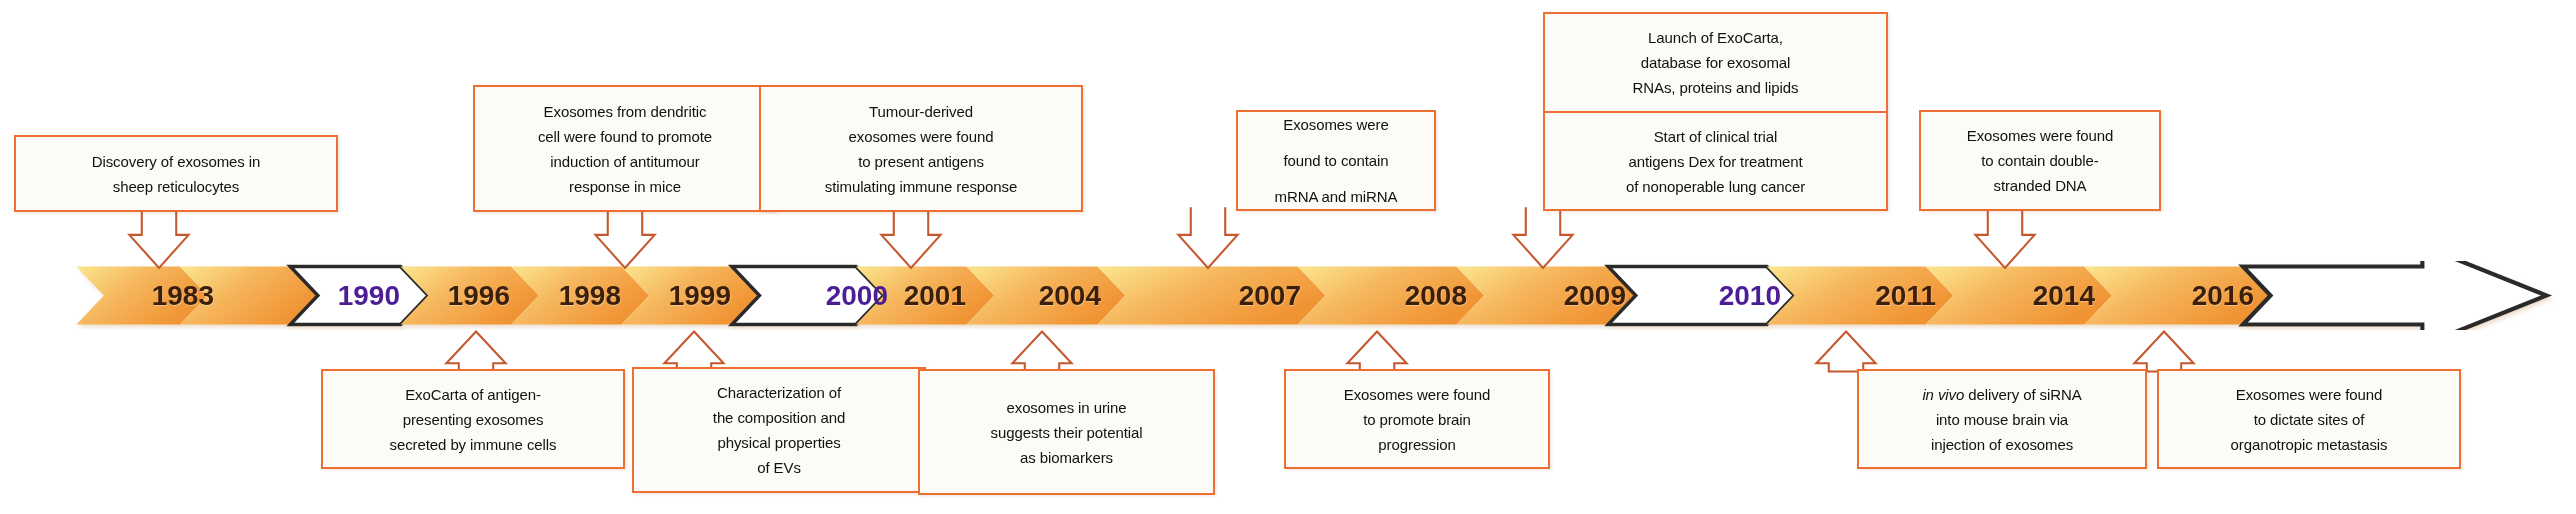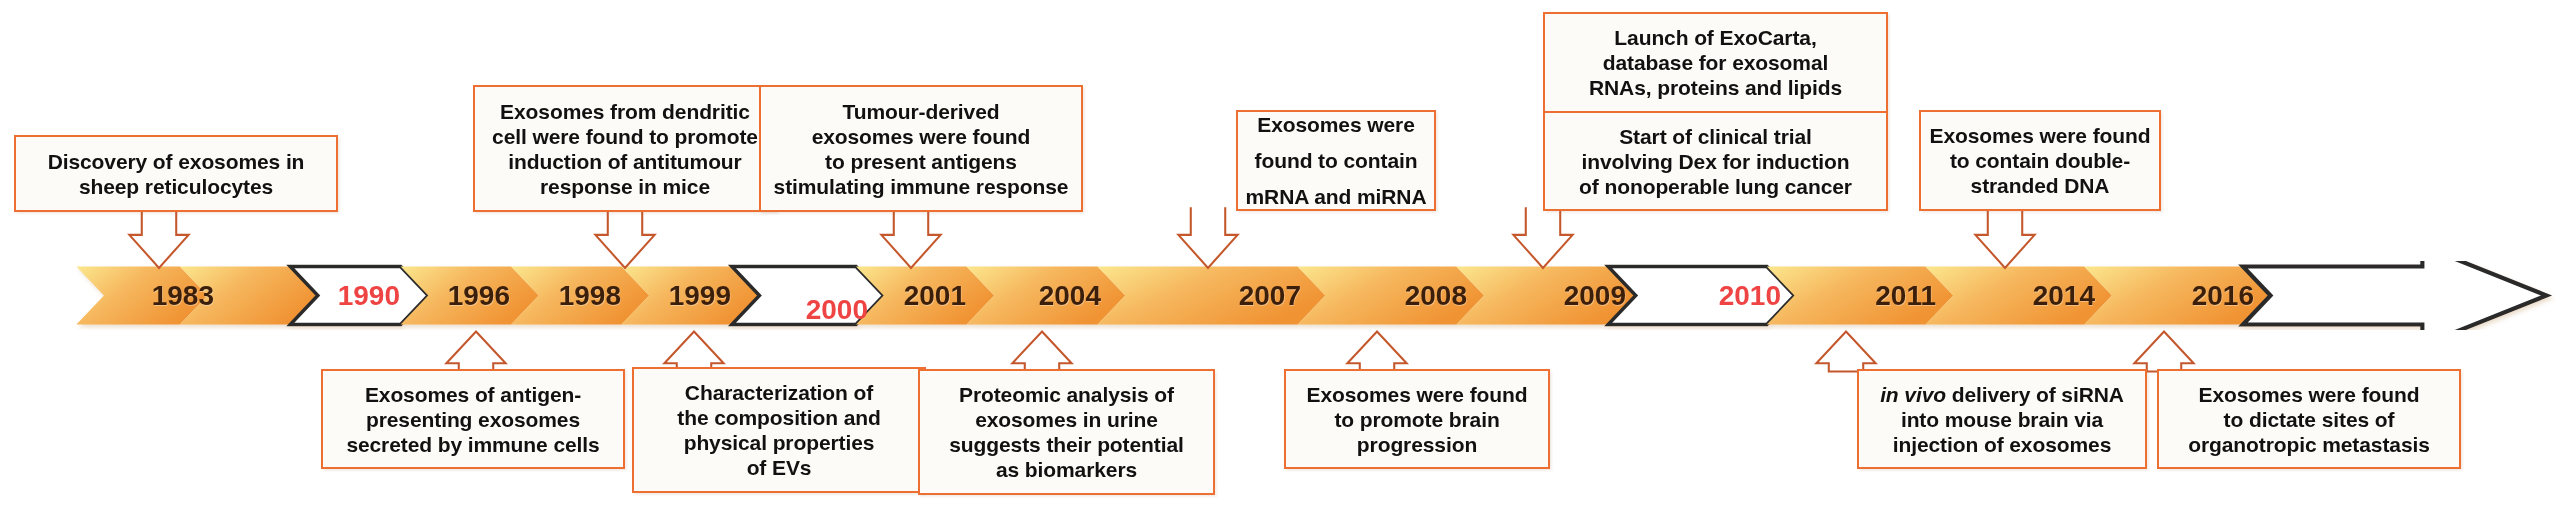--- a/index.html
+++ b/index.html
@@ -17,22 +17,22 @@
     box-sizing:border-box;
     border:2.1px solid #ED6F32;
     background:#FDFBF7;
     box-shadow:2.1px 2.1px 2.8px rgba(160,120,90,.20);
     display:flex;flex-direction:column;justify-content:center;
     z-index:6;
   }
   .box .line{
     text-align:center;
     color:#111111;
-    font-weight:bold;
-    font-size:21px;
+    font-weight:normal;
+    font-size:15px;
     line-height:25px;
     letter-spacing:-0.1px;
     white-space:nowrap;
   }
   .box.stacked{padding:0;}
   .seg{
     display:flex;flex-direction:column;justify-content:center;
     flex:1 1 auto;
   }
   .seg.top{border-bottom:2.1px solid #ED6F32;}
@@ -50,21 +50,21 @@
     position:absolute;
     z-index:4;
     font-weight:bold;
     font-size:28px;
     line-height:28px;
     color:#3B1F0B;
     text-shadow:0.7px 0.7px 0 rgba(255,255,255,.35);
     text-align:right;
     white-space:nowrap;
   }
-  .yr.gap{color:#ef4444;text-shadow:none;}
+  .yr.gap{color:#4c1d95;text-shadow:none;}
 </style>
 </head>
 <body>
 
 <div id="stage">
 
   <div id="band">
     <svg width="2576" height="69" viewBox="0 0 3732 100" xmlns="http://www.w3.org/2000/svg">
       <defs>
         <linearGradient id="gEv" x1="0" y1="0" x2="0" y2="1">
@@ -124,21 +124,21 @@
         <path d="M3250,8 L3510,8 L3510,-22 L3690,50 L3510,122 L3510,92 L3250,92 L3290,50 Z" fill="#FFFFFF" stroke="#2B2B2B" stroke-width="6" stroke-linejoin="miter"></path>
       </g>
     </svg>
   </div>
 
   <div class="yr" style="left:104px;top:282px;width:110px;">1983</div>
   <div class="yr gap" style="left:290px;top:282px;width:110px;">1990</div>
   <div class="yr" style="left:400px;top:282px;width:110px;">1996</div>
   <div class="yr" style="left:511px;top:282px;width:110px;">1998</div>
   <div class="yr" style="left:621px;top:282px;width:110px;">1999</div>
-  <div class="yr gap" style="left:751px;top:282px;width:117px;margin-top:14px;">2000</div>
+  <div class="yr gap" style="left:771px;top:282px;width:117px;">2000</div>
   <div class="yr" style="left:856px;top:282px;width:110px;">2001</div>
   <div class="yr" style="left:977px;top:282px;width:124px;">2004</div>
   <div class="yr" style="left:1122px;top:282px;width:179px;">2007</div>
   <div class="yr" style="left:1315px;top:282px;width:152px;">2008</div>
   <div class="yr" style="left:1474px;top:282px;width:152px;">2009</div>
   <div class="yr gap" style="left:1629px;top:282px;width:152px;">2010</div>
   <div class="yr" style="left:1784px;top:282px;width:152px;">2011</div>
   <div class="yr" style="left:1943px;top:282px;width:152px;">2014</div>
   <div class="yr" style="left:2102px;top:282px;width:152px;">2016</div>
 
@@ -230,46 +230,45 @@
   </div>
 
   <div class="box stacked" style="left:1543px;top:12.4px;width:345px;height:199px;">
     <div class="seg top">
       <div class="line">Launch of ExoCarta,</div>
       <div class="line">database for exosomal</div>
       <div class="line">RNAs, proteins and lipids</div>
     </div>
     <div class="seg">
       <div class="line">Start of clinical trial</div>
-      <div class="line">involving Dex for induction</div>
+      <div class="line">antigens Dex for treatment</div>
       <div class="line">of nonoperable lung cancer</div>
     </div>
   </div>
 
   <div class="box" style="left:2016px;top:110px;width:242px;height:101px;margin-left:-97px;">
     <div class="line">Exosomes were found</div>
     <div class="line">to contain double-</div>
     <div class="line">stranded DNA</div>
   </div>
 
   <div class="box" style="left:321px;top:369px;width:304px;height:100px;">
-    <div class="line">Exosomes of antigen-</div>
+    <div class="line">ExoCarta of antigen-</div>
     <div class="line">presenting exosomes</div>
     <div class="line">secreted by immune cells</div>
   </div>
 
   <div class="box" style="left:632px;top:367px;width:294px;height:126px;">
     <div class="line">Characterization of</div>
     <div class="line">the composition and</div>
     <div class="line">physical properties</div>
     <div class="line">of EVs</div>
   </div>
 
   <div class="box" style="left:1097px;top:369px;width:297px;height:126px;margin-left:-179px;">
-    <div class="line">Proteomic analysis of</div>
     <div class="line">exosomes in urine</div>
     <div class="line">suggests their potential</div>
     <div class="line">as biomarkers</div>
   </div>
 
   <div class="box" style="left:1422px;top:369px;width:266px;height:100px;margin-left:-138px;">
     <div class="line">Exosomes were found</div>
     <div class="line">to promote brain</div>
     <div class="line">progression</div>
   </div>

